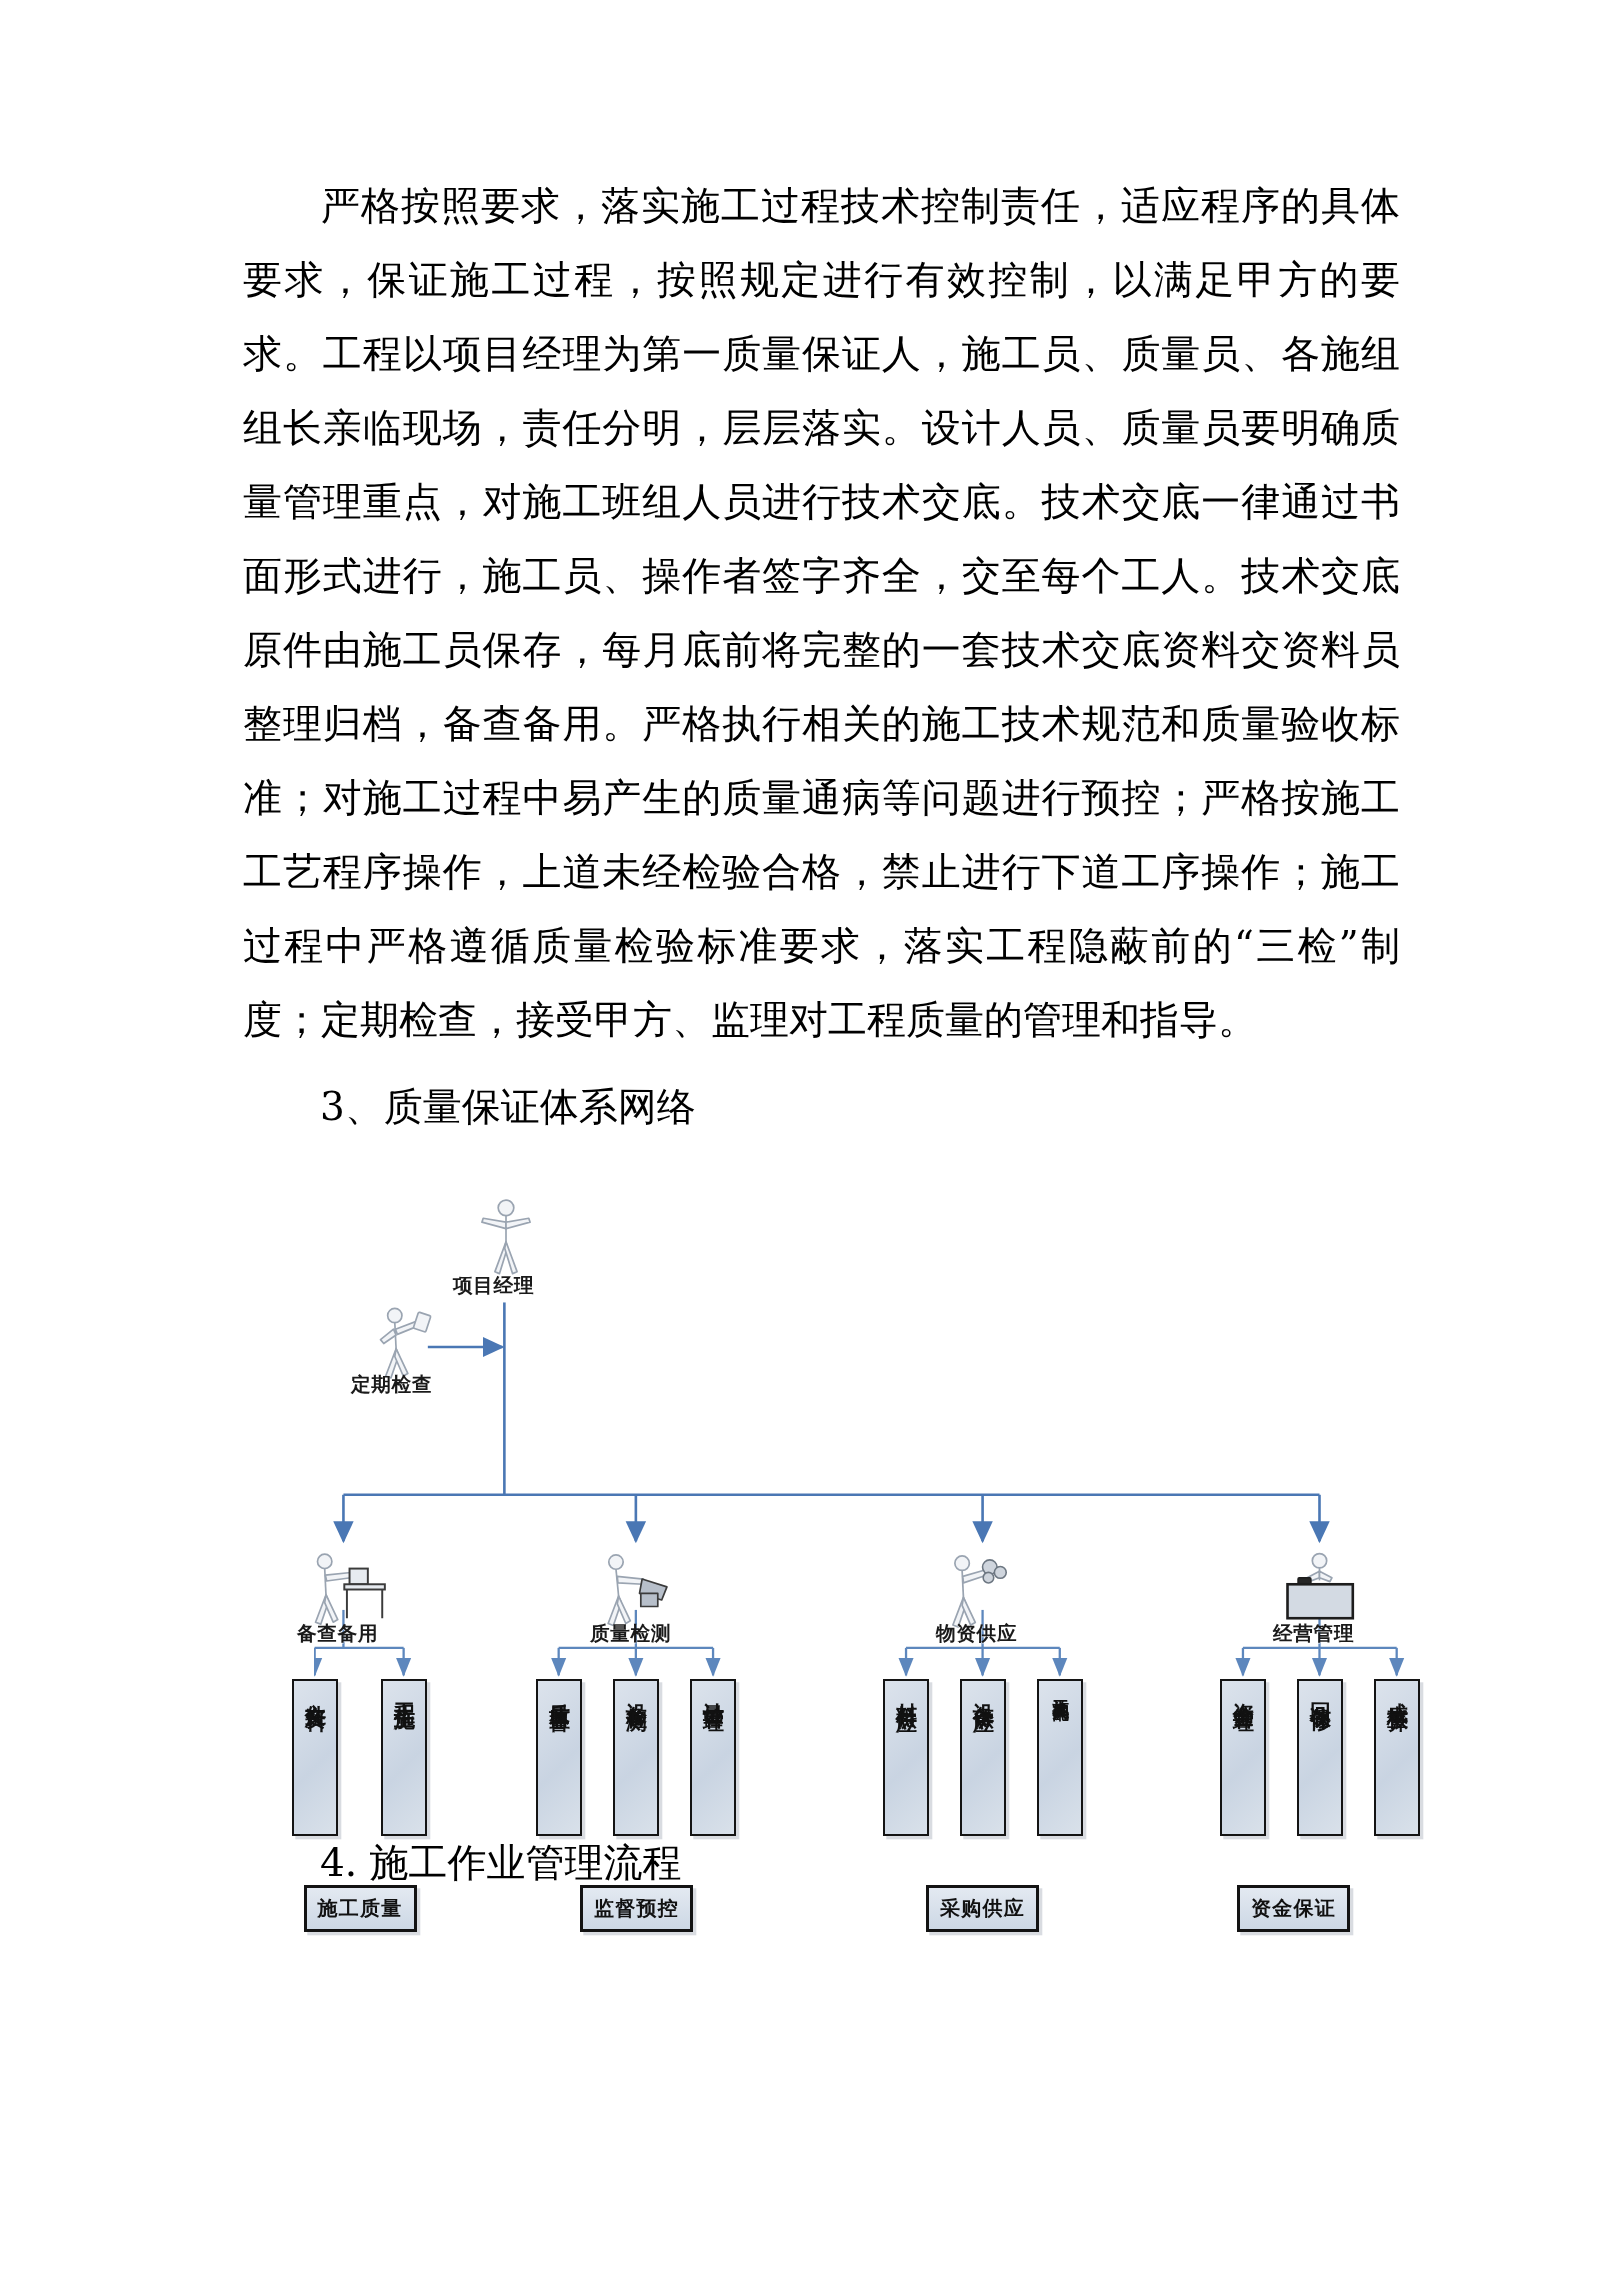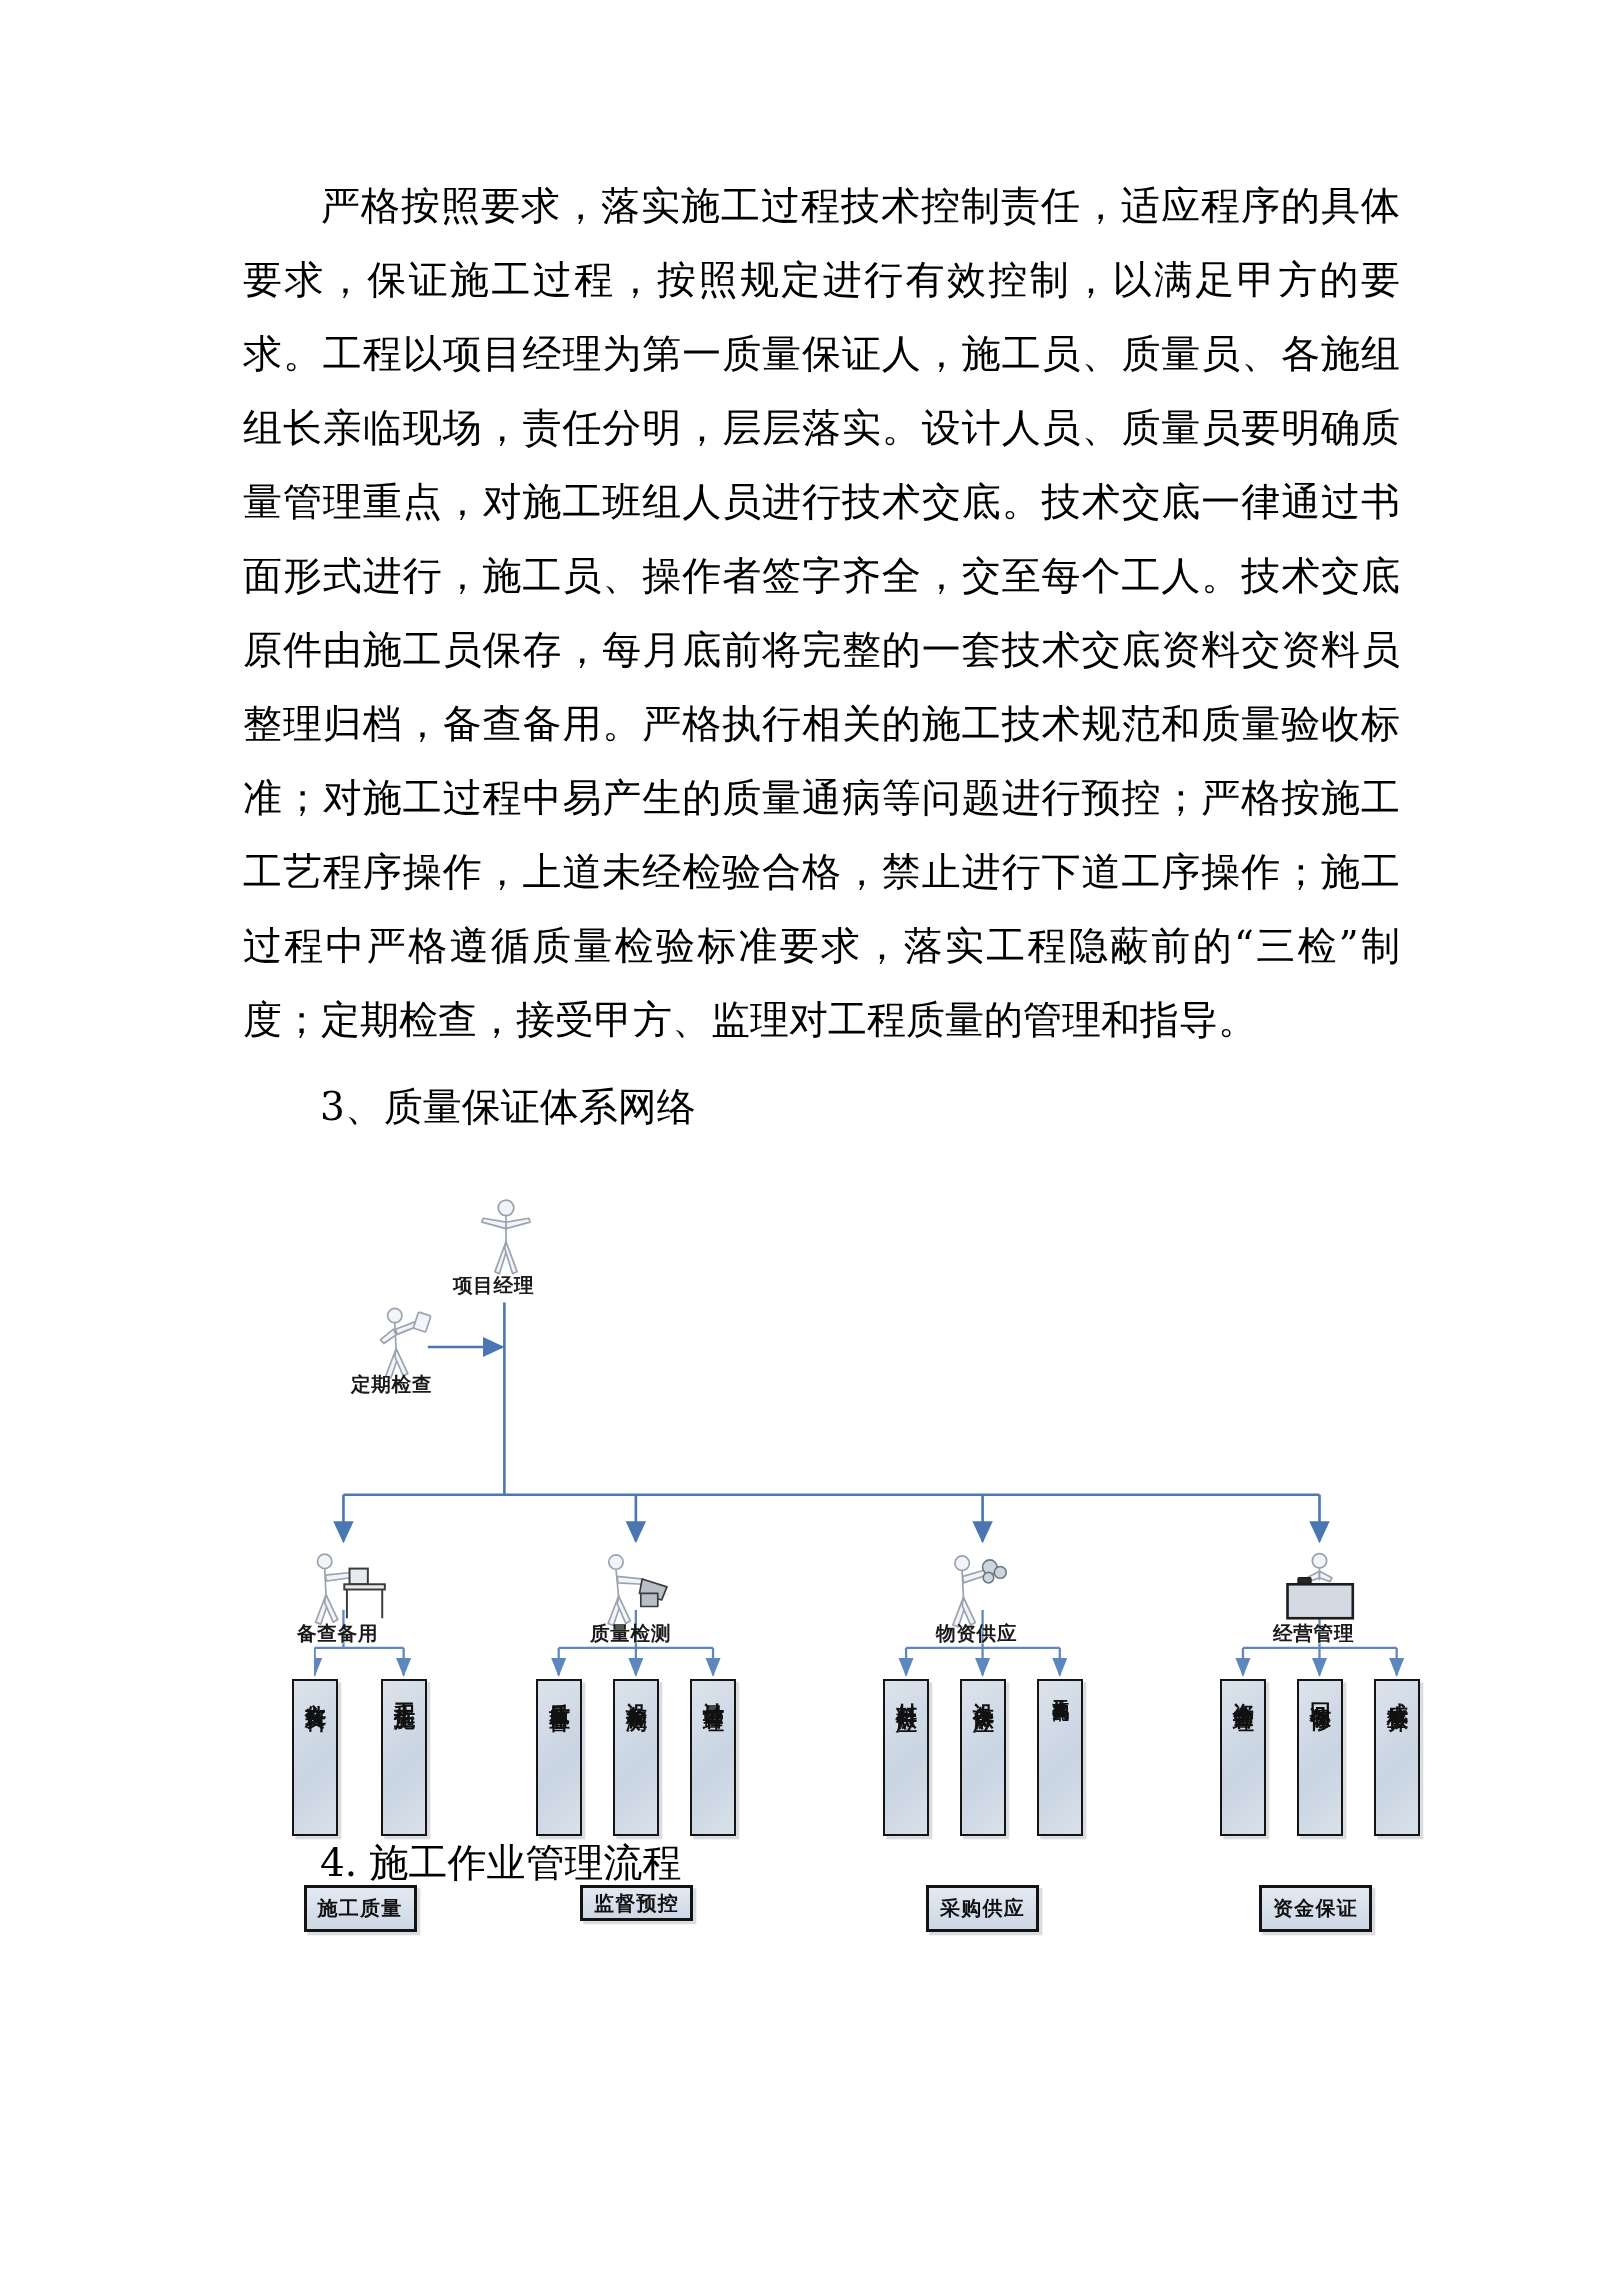--- a/index.html
+++ b/index.html
@@ -340,27 +340,27 @@
     <div class="vbox" style="left:983px; top:501px; width:46px; height:157px;">
       <span class="vtxt">回访保修</span>
     </div>
     <div class="vbox" style="left:1060px; top:501px; width:46px; height:157px;">
       <span class="vtxt">成本核算</span>
     </div>
 
     <div class="hbox" style="left:-10.5px; top:707px; width:113px; height:47px;">
       <span class="htxt">施工质量</span>
     </div>
-    <div class="hbox" style="left:266px; top:707px; width:113px; height:36px;">
+    <div class="hbox" style="left:266px; top:707px; width:113px; height:47px;">
       <span class="htxt">监督预控</span>
     </div>
     <div class="hbox" style="left:612px; top:707px; width:113px; height:47px;">
       <span class="htxt">采购供应</span>
     </div>
-    <div class="hbox" style="left:945px; top:707px; width:113px; height:47px;">
+    <div class="hbox" style="left:923px; top:707px; width:113px; height:47px;">
       <span class="htxt">资金保证</span>
     </div>
 
   </div>
 
   <div class="heading" id="heading-4">4.  施工作业管理流程</div>
 
 
 </div>
 

